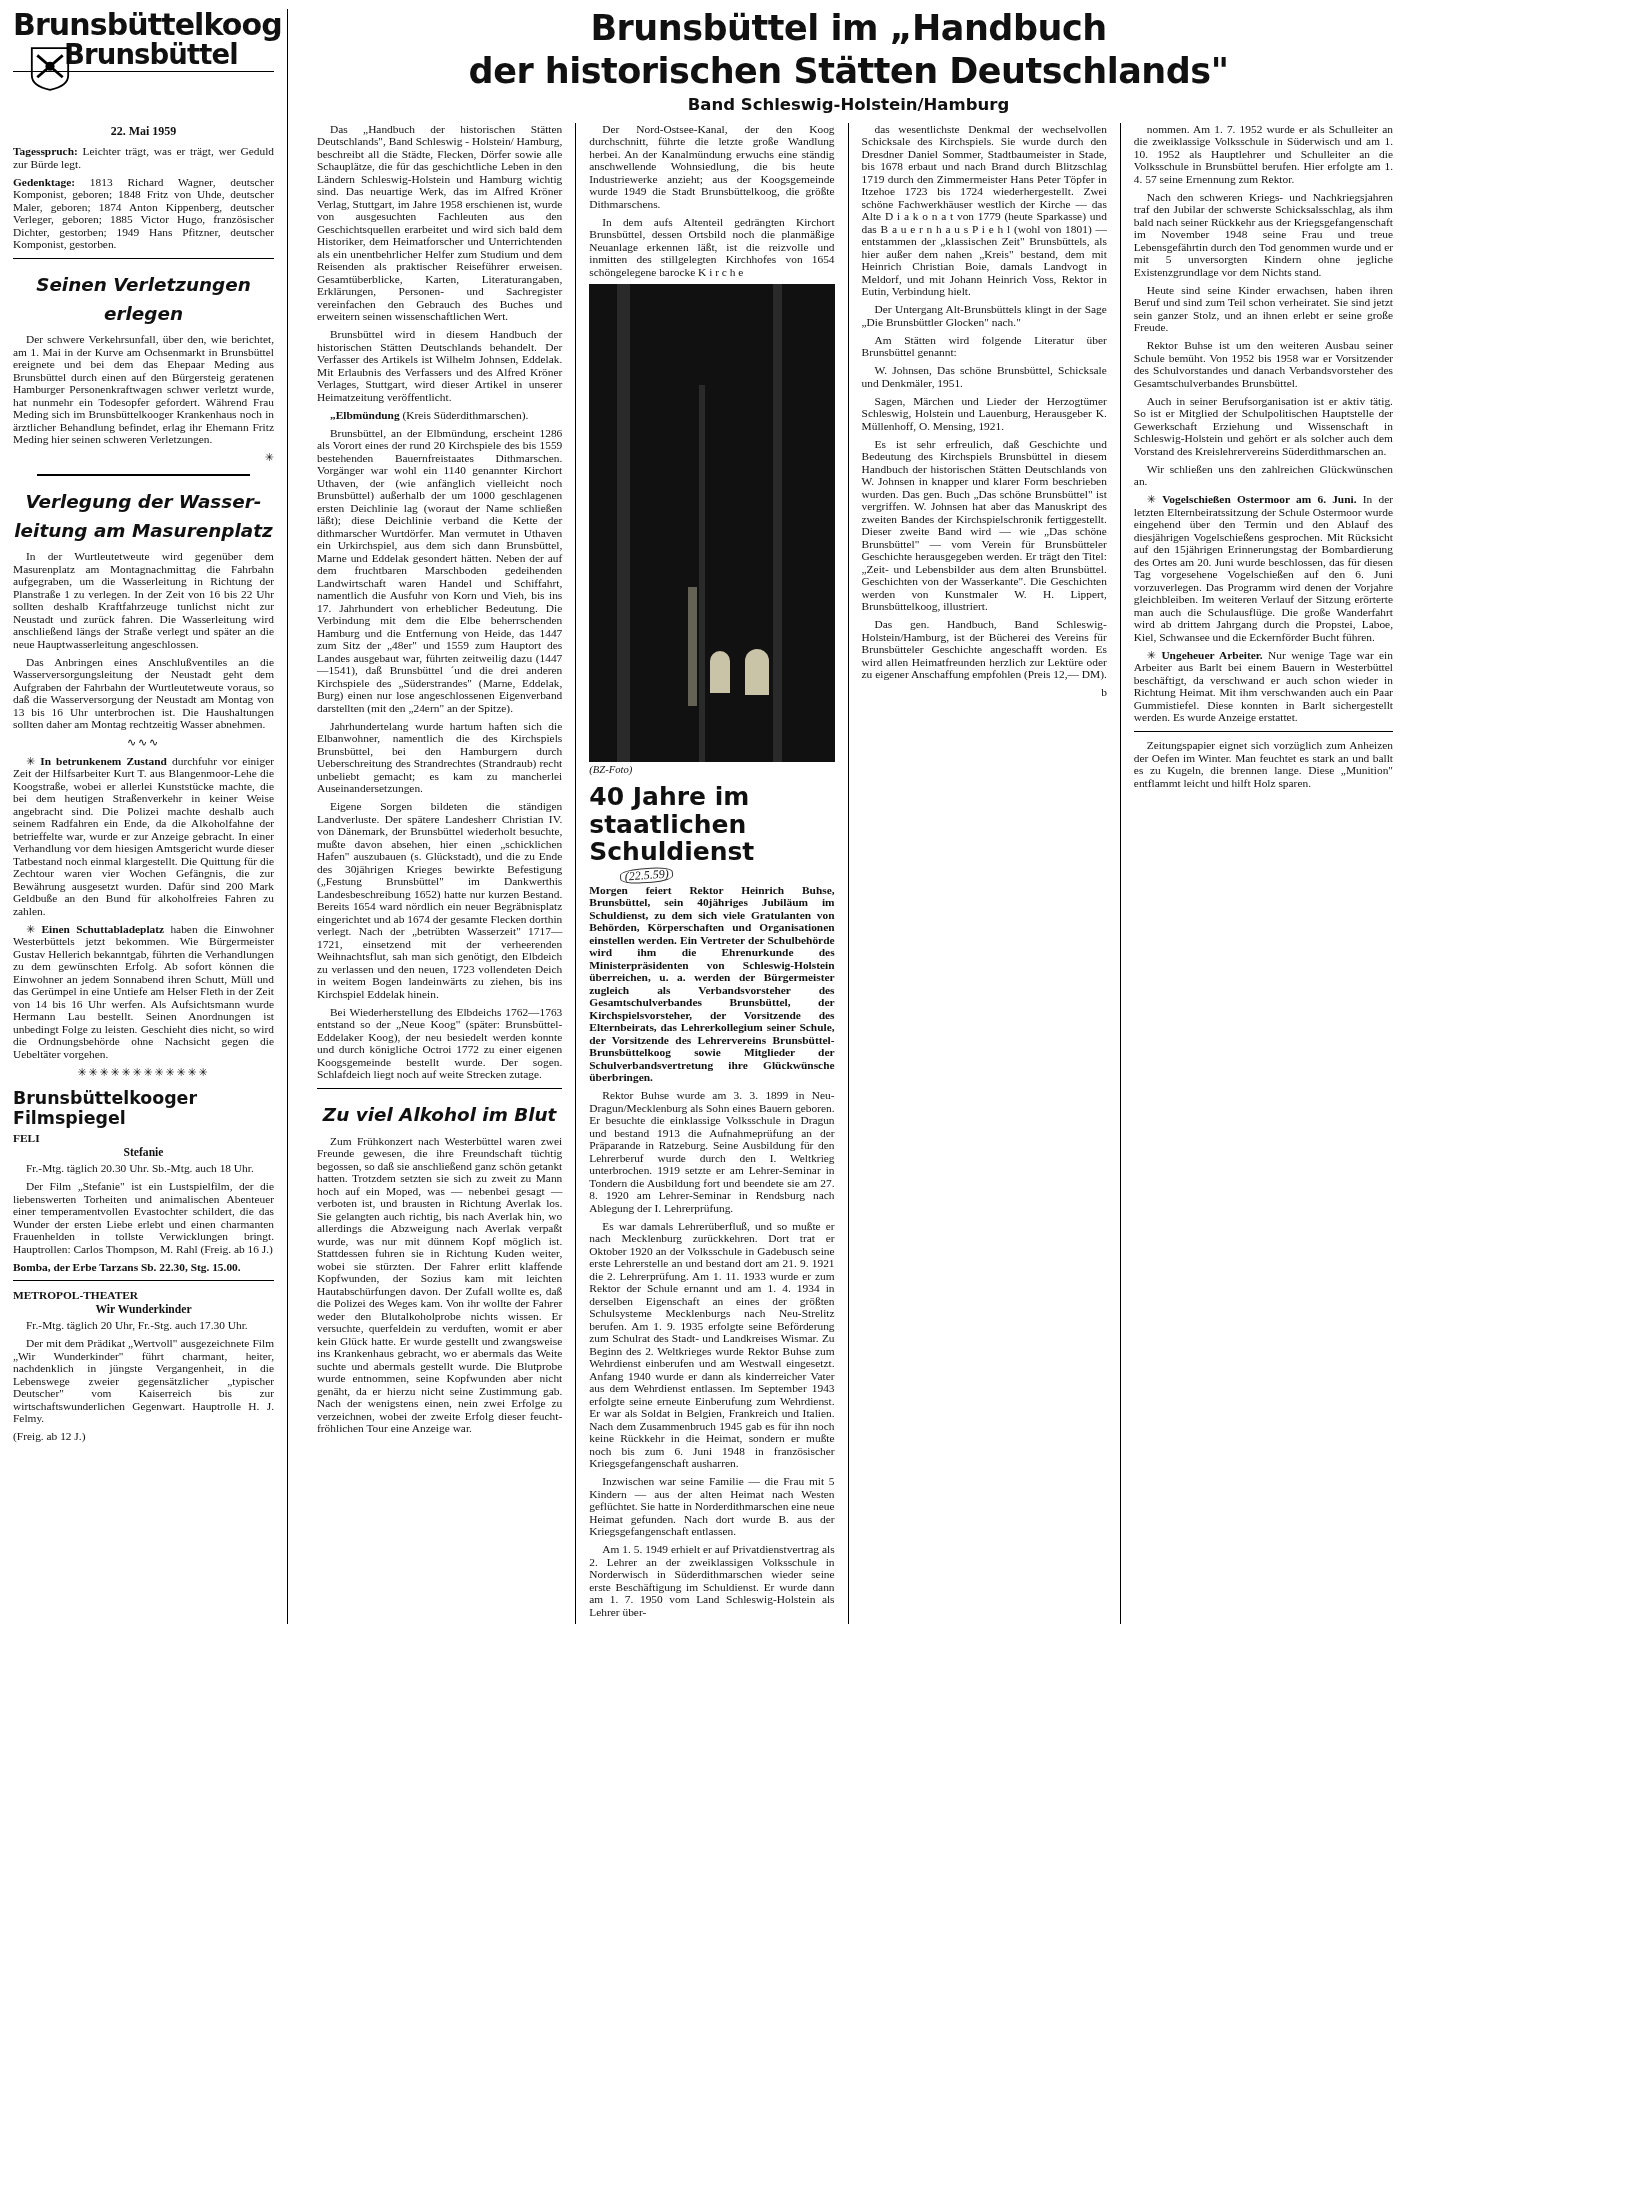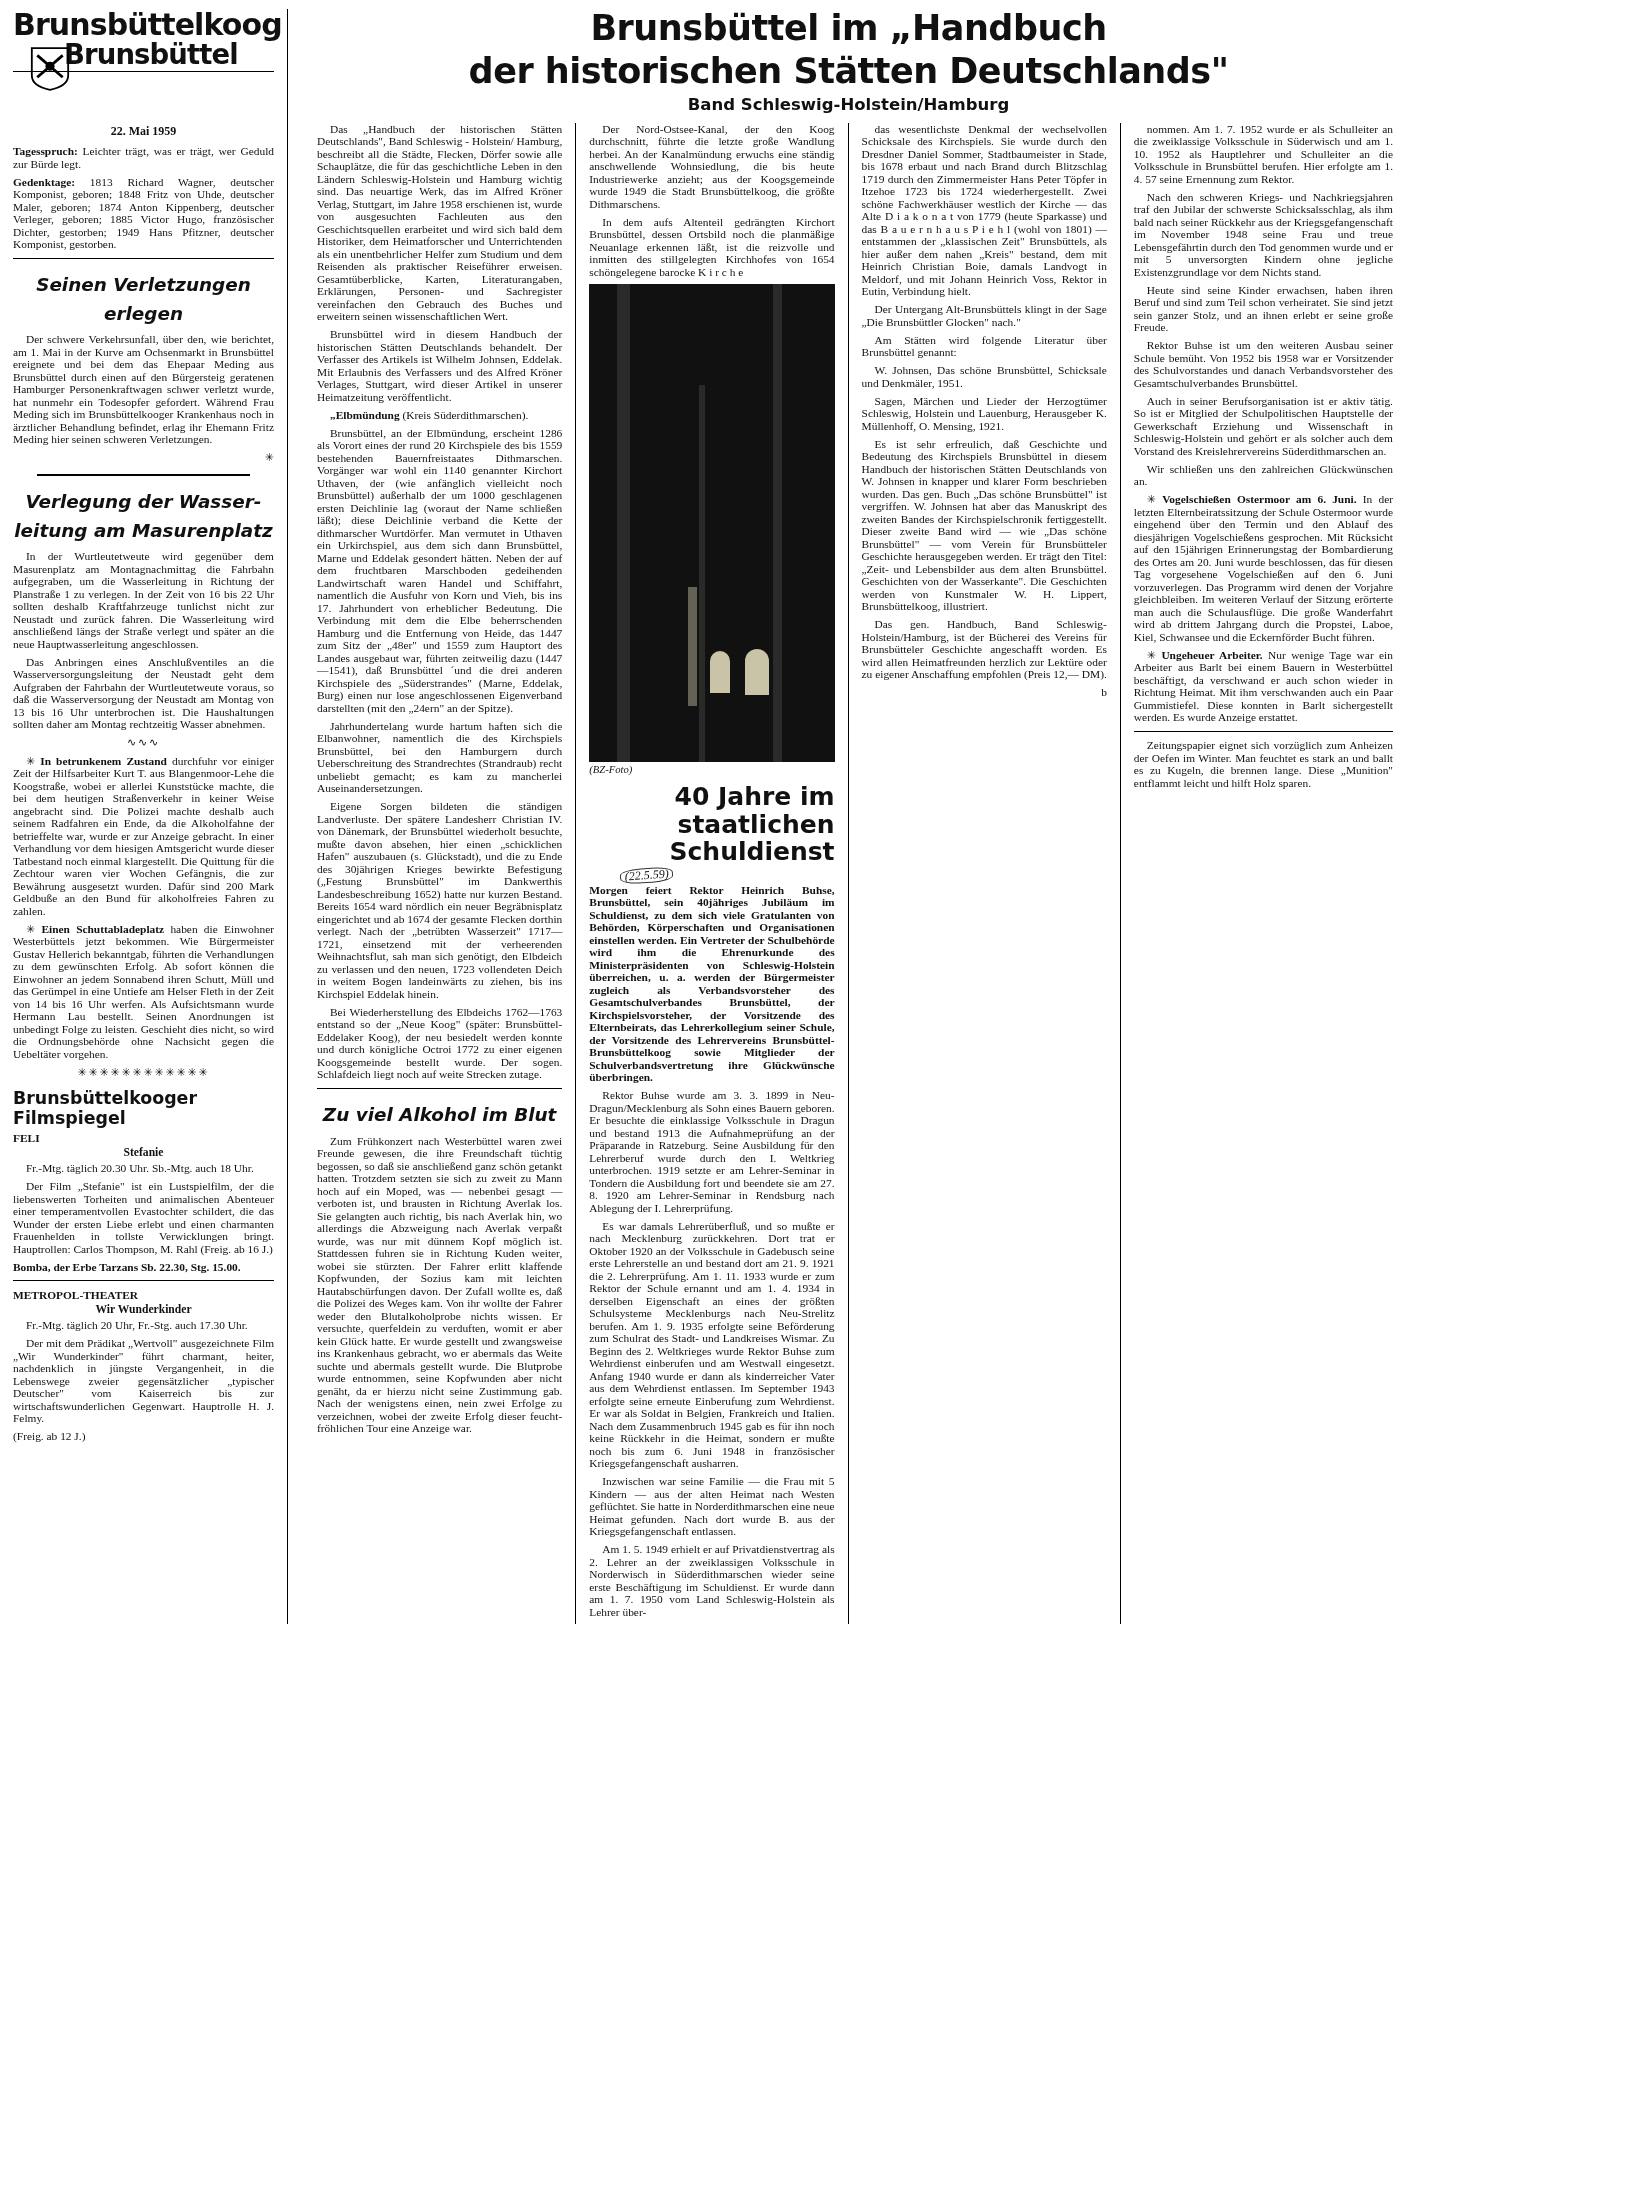--- a/index.html
+++ b/index.html
@@ -27,21 +27,21 @@
   .rule-thin{border-top:0.9px solid #000;margin:7.3px 0;}
   .bigrule{border-top:1.8px solid #000;margin:7.3px 0 3.7px 0;}
   .zig{text-align:center;font-size:11px;letter-spacing:1.8px;margin:5.5px 0;}
   b,strong{font-weight:bold;}
   .right{text-align:right;text-indent:0;}
   .photo{width:100%;height:478px;background:#111;margin:5.5px 0 1.8px 0;position:relative;overflow:hidden;}
   .photo .trunk{position:absolute;background:#2a2a2a;}
   .photo .win{position:absolute;background:#c9c3a8;}
   .caption{font-size:10.6px;text-indent:0;margin:0.9px 0 7.3px 0;font-style:italic;}
   .head2{text-align:center;font-family:"DejaVu Sans",sans-serif;font-weight:bold;font-size:27.5px;line-height:30px;margin:5.5px 0 0 0;}
-  .head2b{text-align:right;font-family:"DejaVu Sans",sans-serif;font-weight:bold;font-size:25px;line-height:27.5px;margin:0 0 7.3px 0;}
+  .head2b{text-align:left;font-family:"DejaVu Sans",sans-serif;font-weight:bold;font-size:25px;line-height:27.5px;margin:0 0 7.3px 0;}
   .film-head{font-family:"DejaVu Sans",sans-serif;font-weight:bold;font-size:17.4px;margin:9.2px 0 3.7px 0;}
   .small-b{font-weight:bold;font-size:11.4px;text-indent:0;margin:2.8px 0;}
   .ctr-b{text-align:center;font-weight:bold;font-size:11.6px;text-indent:0;margin:2.8px 0;}
   .star{font-size:11px;}
   .endmark{text-align:right;font-size:11px;}
   .hw{font-family:"Liberation Serif",serif;font-style:italic;font-size:12px;}
   .hwbox{display:inline-block;border:0.9px solid #333;border-radius:40%;padding:0 3.7px;transform:rotate(-4deg);}
 </style>
 </head>
 <body>

